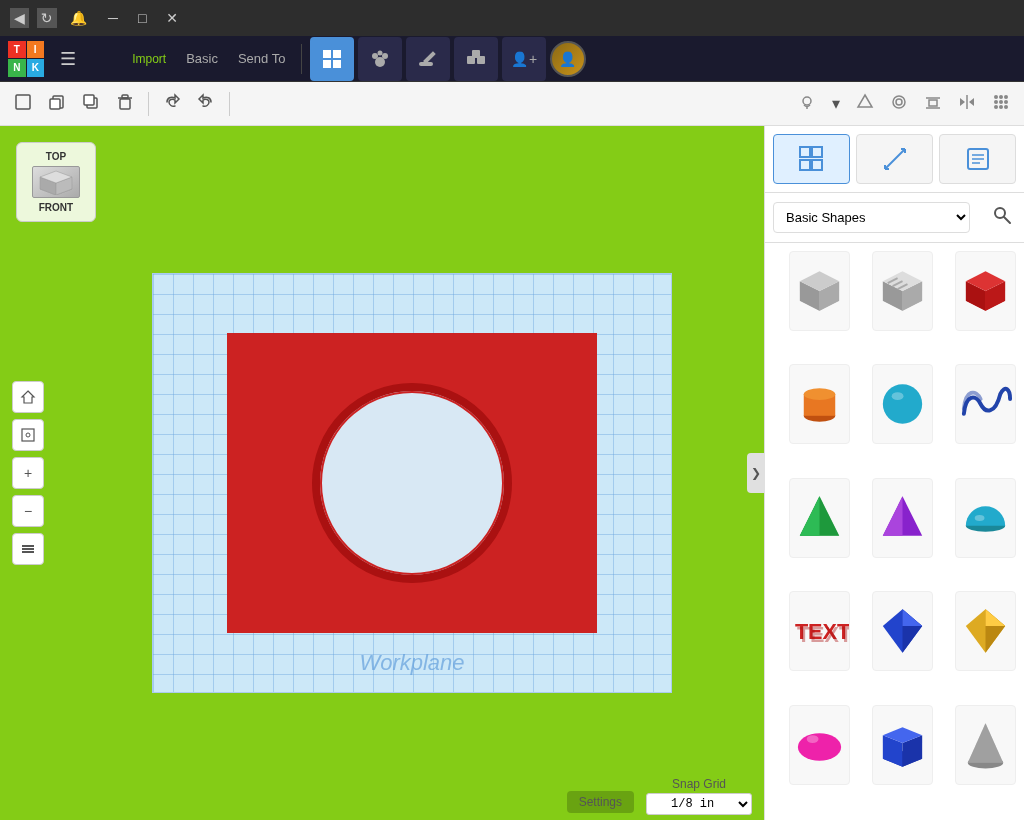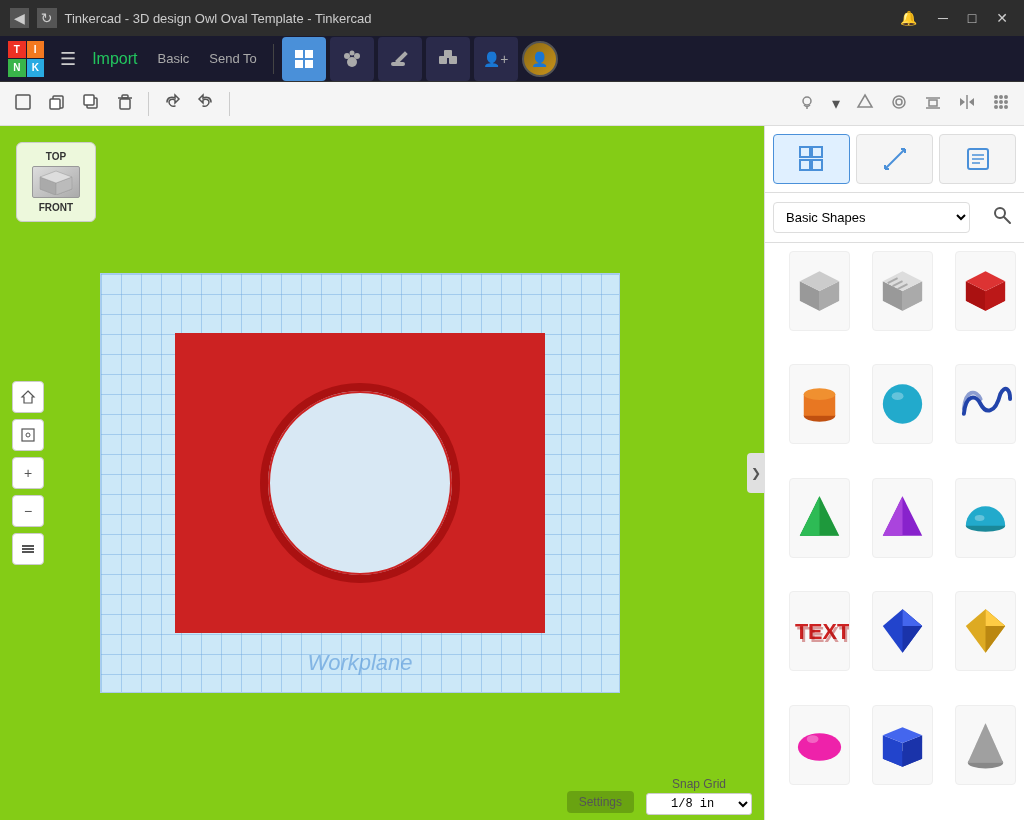--- a/index.html
+++ b/index.html
@@ -57,21 +57,21 @@
       display: flex; flex-direction: column; gap: 6px;
     }
     .ctrl-btn {
       width: 32px; height: 32px; background: white; border: 1px solid #ccc; border-radius: 4px;
       cursor: pointer; display: flex; align-items: center; justify-content: center; font-size: 14px; color: #555;
     }
 
     
     .workplane-area {
       position: absolute; top: 80px; left: 100px; right: 40px; bottom: 60px;
-      display: flex; align-items: center; 
+      display: flex; align-items: center; justify-content: center;
     }
     .workplane-grid {
       position: relative; width: 520px; height: 420px;
       background-color: #cce8f8;
       background-image:
         linear-gradient(rgba(100,160,220,0.4) 1px, transparent 1px),
         linear-gradient(90deg, rgba(100,160,220,0.4) 1px, transparent 1px);
       background-size: 20px 20px;
       border: 1px solid #aaccee;
     }
@@ -140,21 +140,20 @@
       width: 20px; height: 40px; background: #ddd; border-radius: 4px 0 0 4px;
       display: flex; align-items: center; justify-content: center; cursor: pointer; color: #555; font-size: 14px;
     }
   </style>
 </head>
 <body>
 
 <div class="title-bar">
   <button class="title-bar-back">◀</button>
   <button class="title-bar-refresh">↻</button>
-  <span class="title-bar-title">Tinkercad - 3D design Owl Oval Template - Tinkercad</span>
   <div class="title-bar-icons">
     <button class="title-bar-icon-btn">🔔</button>
     <button class="title-bar-icon-btn">─</button>
     <button class="title-bar-icon-btn">□</button>
     <button class="title-bar-icon-btn">✕</button>
   </div>
 </div>
 
 <div class="app-header">
   <div class="tinkercad-logo">
@@ -162,21 +161,21 @@
       <div class="logo-cell" style="background:#ee3124;">T</div>
       <div class="logo-cell" style="background:#f47920;">I</div>
       <div class="logo-cell" style="background:#39b54a;">N</div>
       <div class="logo-cell" style="background:#29abe2;">K</div>
     </div>
   </div>
   <button class="menu-icon-btn">☰</button>
 
   <div class="header-nav">
 
-    <button style="background:none;border:none;color:#22c55e;cursor:pointer;font-size:16px;padding:4px 8px;">Import</button>
+    <button style="background:none;border:none;color:#84cc16;cursor:pointer;font-size:12px;padding:4px 8px;margin-left:40px;">Import</button>
     <button style="background:none;border:none;color:#aaa;cursor:pointer;font-size:13px;padding:4px 8px;">Basic</button>
     <button style="background:none;border:none;color:#aaa;cursor:pointer;font-size:13px;padding:4px 8px;">Send To</button>
 
     <div style="width:1px;height:30px;background:#444;margin:0 4px;"></div>
 
     <button class="nav-icon-btn active">
       <svg width="22" height="22" viewBox="0 0 22 22" fill="none">
           <rect x="2" y="2" width="8" height="8" fill="white"></rect>
           <rect x="12" y="2" width="8" height="8" fill="white"></rect>
           <rect x="2" y="12" width="8" height="8" fill="white"></rect>

